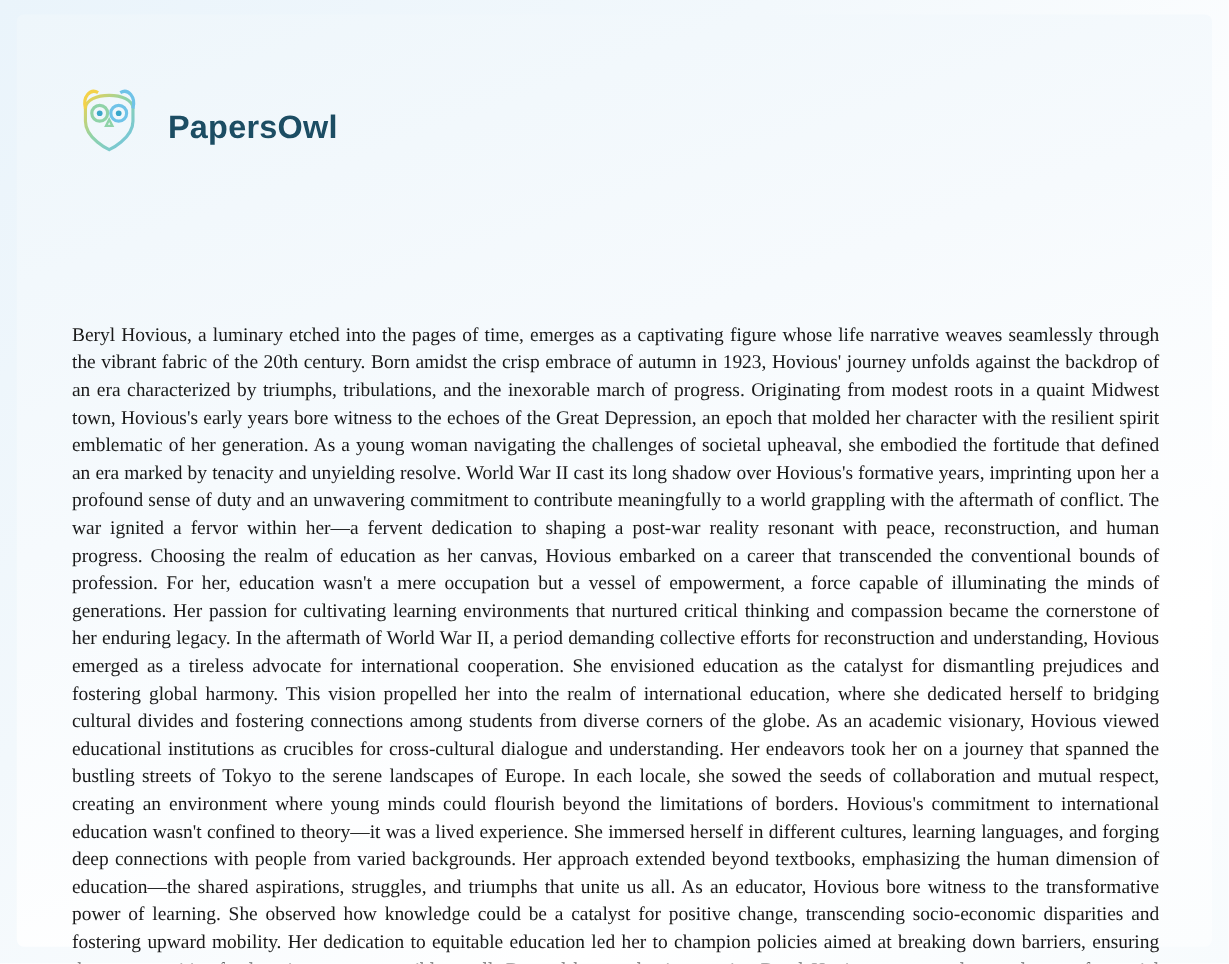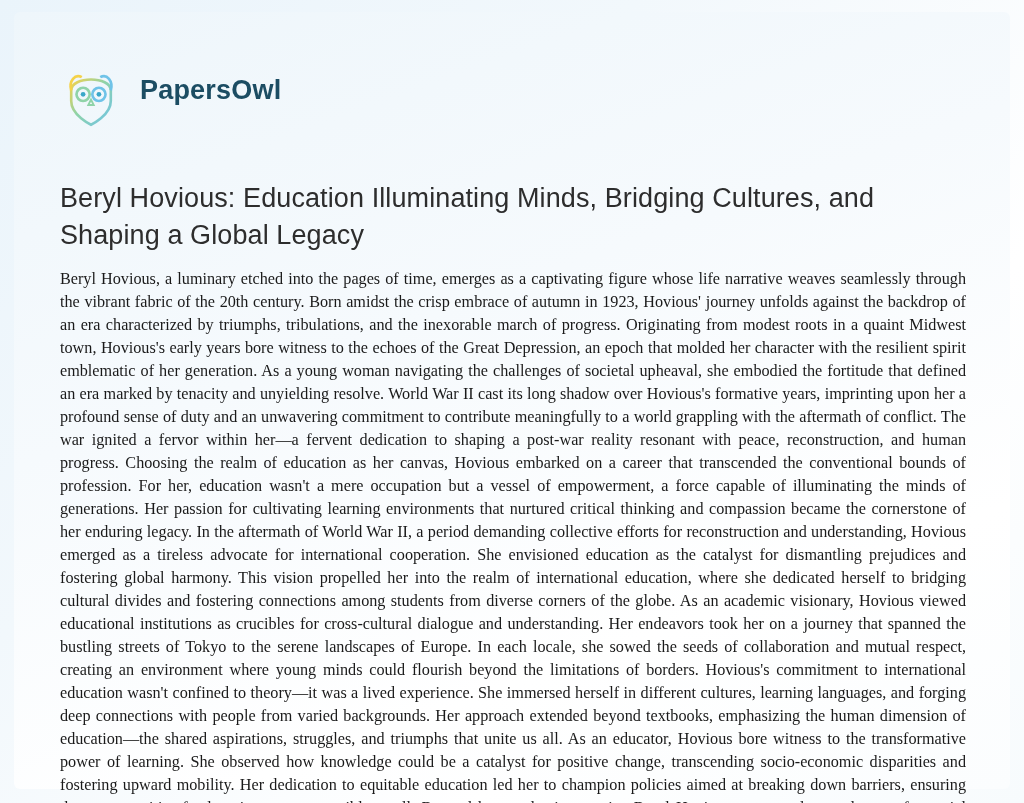--- a/index.html
+++ b/index.html
@@ -28,21 +28,21 @@
     bottom: 14px;
     background: linear-gradient(160deg, #eef6fb 0%, #f6fafd 40%, #ffffff 75%, #fbfdfe 100%);
     border-radius: 6px;
   }
   .header {
     position: absolute;
     left: 34px;
     top: 48px;
     right: 40px;
     display: flex;
-    align-items: center;
+    align-items: flex-end;
   }
   .logo-wrap {
     width: 86px;
     flex: 0 0 86px;
     display: flex;
     align-items: center;
     justify-content: center;
     padding-top: 4px;
   }
   .owl {
@@ -121,18 +121,17 @@
           <circle cx="38" cy="46" r="3.6" fill="#3aa7c9"></circle>
           <circle cx="62" cy="46" r="3.6" fill="#3aa7c9"></circle>
           <path d="M50 54 L46 62 L54 62 Z" fill="none" stroke="#8fd3a8" stroke-width="3"></path>
         </svg>
       </div>
       <div class="brand-block">
         <div class="brand-name">PapersOwl</div>
       </div>
     </div>
 
-    <h1 class="doc-title">Beryl Hovious: Education Illuminating Minds, Bridging Cultures, and Shaping a Global Legacy</h1>
 
     <div class="body-text">Beryl Hovious, a luminary etched into the pages of time, emerges as a captivating figure whose life narrative weaves seamlessly through the vibrant fabric of the 20th century. Born amidst the crisp embrace of autumn in 1923, Hovious' journey unfolds against the backdrop of an era characterized by triumphs, tribulations, and the inexorable march of progress. Originating from modest roots in a quaint Midwest town, Hovious's early years bore witness to the echoes of the Great Depression, an epoch that molded her character with the resilient spirit emblematic of her generation. As a young woman navigating the challenges of societal upheaval, she embodied the fortitude that defined an era marked by tenacity and unyielding resolve. World War II cast its long shadow over Hovious's formative years, imprinting upon her a profound sense of duty and an unwavering commitment to contribute meaningfully to a world grappling with the aftermath of conflict. The war ignited a fervor within her—a fervent dedication to shaping a post-war reality resonant with peace, reconstruction, and human progress. Choosing the realm of education as her canvas, Hovious embarked on a career that transcended the conventional bounds of profession. For her, education wasn't a mere occupation but a vessel of empowerment, a force capable of illuminating the minds of generations. Her passion for cultivating learning environments that nurtured critical thinking and compassion became the cornerstone of her enduring legacy. In the aftermath of World War II, a period demanding collective efforts for reconstruction and understanding, Hovious emerged as a tireless advocate for international cooperation. She envisioned education as the catalyst for dismantling prejudices and fostering global harmony. This vision propelled her into the realm of international education, where she dedicated herself to bridging cultural divides and fostering connections among students from diverse corners of the globe. As an academic visionary, Hovious viewed educational institutions as crucibles for cross-cultural dialogue and understanding. Her endeavors took her on a journey that spanned the bustling streets of Tokyo to the serene landscapes of Europe. In each locale, she sowed the seeds of collaboration and mutual respect, creating an environment where young minds could flourish beyond the limitations of borders. Hovious's commitment to international education wasn't confined to theory—it was a lived experience. She immersed herself in different cultures, learning languages, and forging deep connections with people from varied backgrounds. Her approach extended beyond textbooks, emphasizing the human dimension of education—the shared aspirations, struggles, and triumphs that unite us all. As an educator, Hovious bore witness to the transformative power of learning. She observed how knowledge could be a catalyst for positive change, transcending socio-economic disparities and fostering upward mobility. Her dedication to equitable education led her to champion policies aimed at breaking down barriers, ensuring that opportunities for learning were accessible to all. Beyond her academic pursuits, Beryl Hovious was a stalwart advocate for social justice. Recognizing the interconnectedness of education and societal progress, she passionately advocated for inclusivity, diversity, and equal rights. Her voice reverberated in the halls of institutions, calling for systemic changes that</div>
 
   </div>
 </div>
 
 </body></html>

